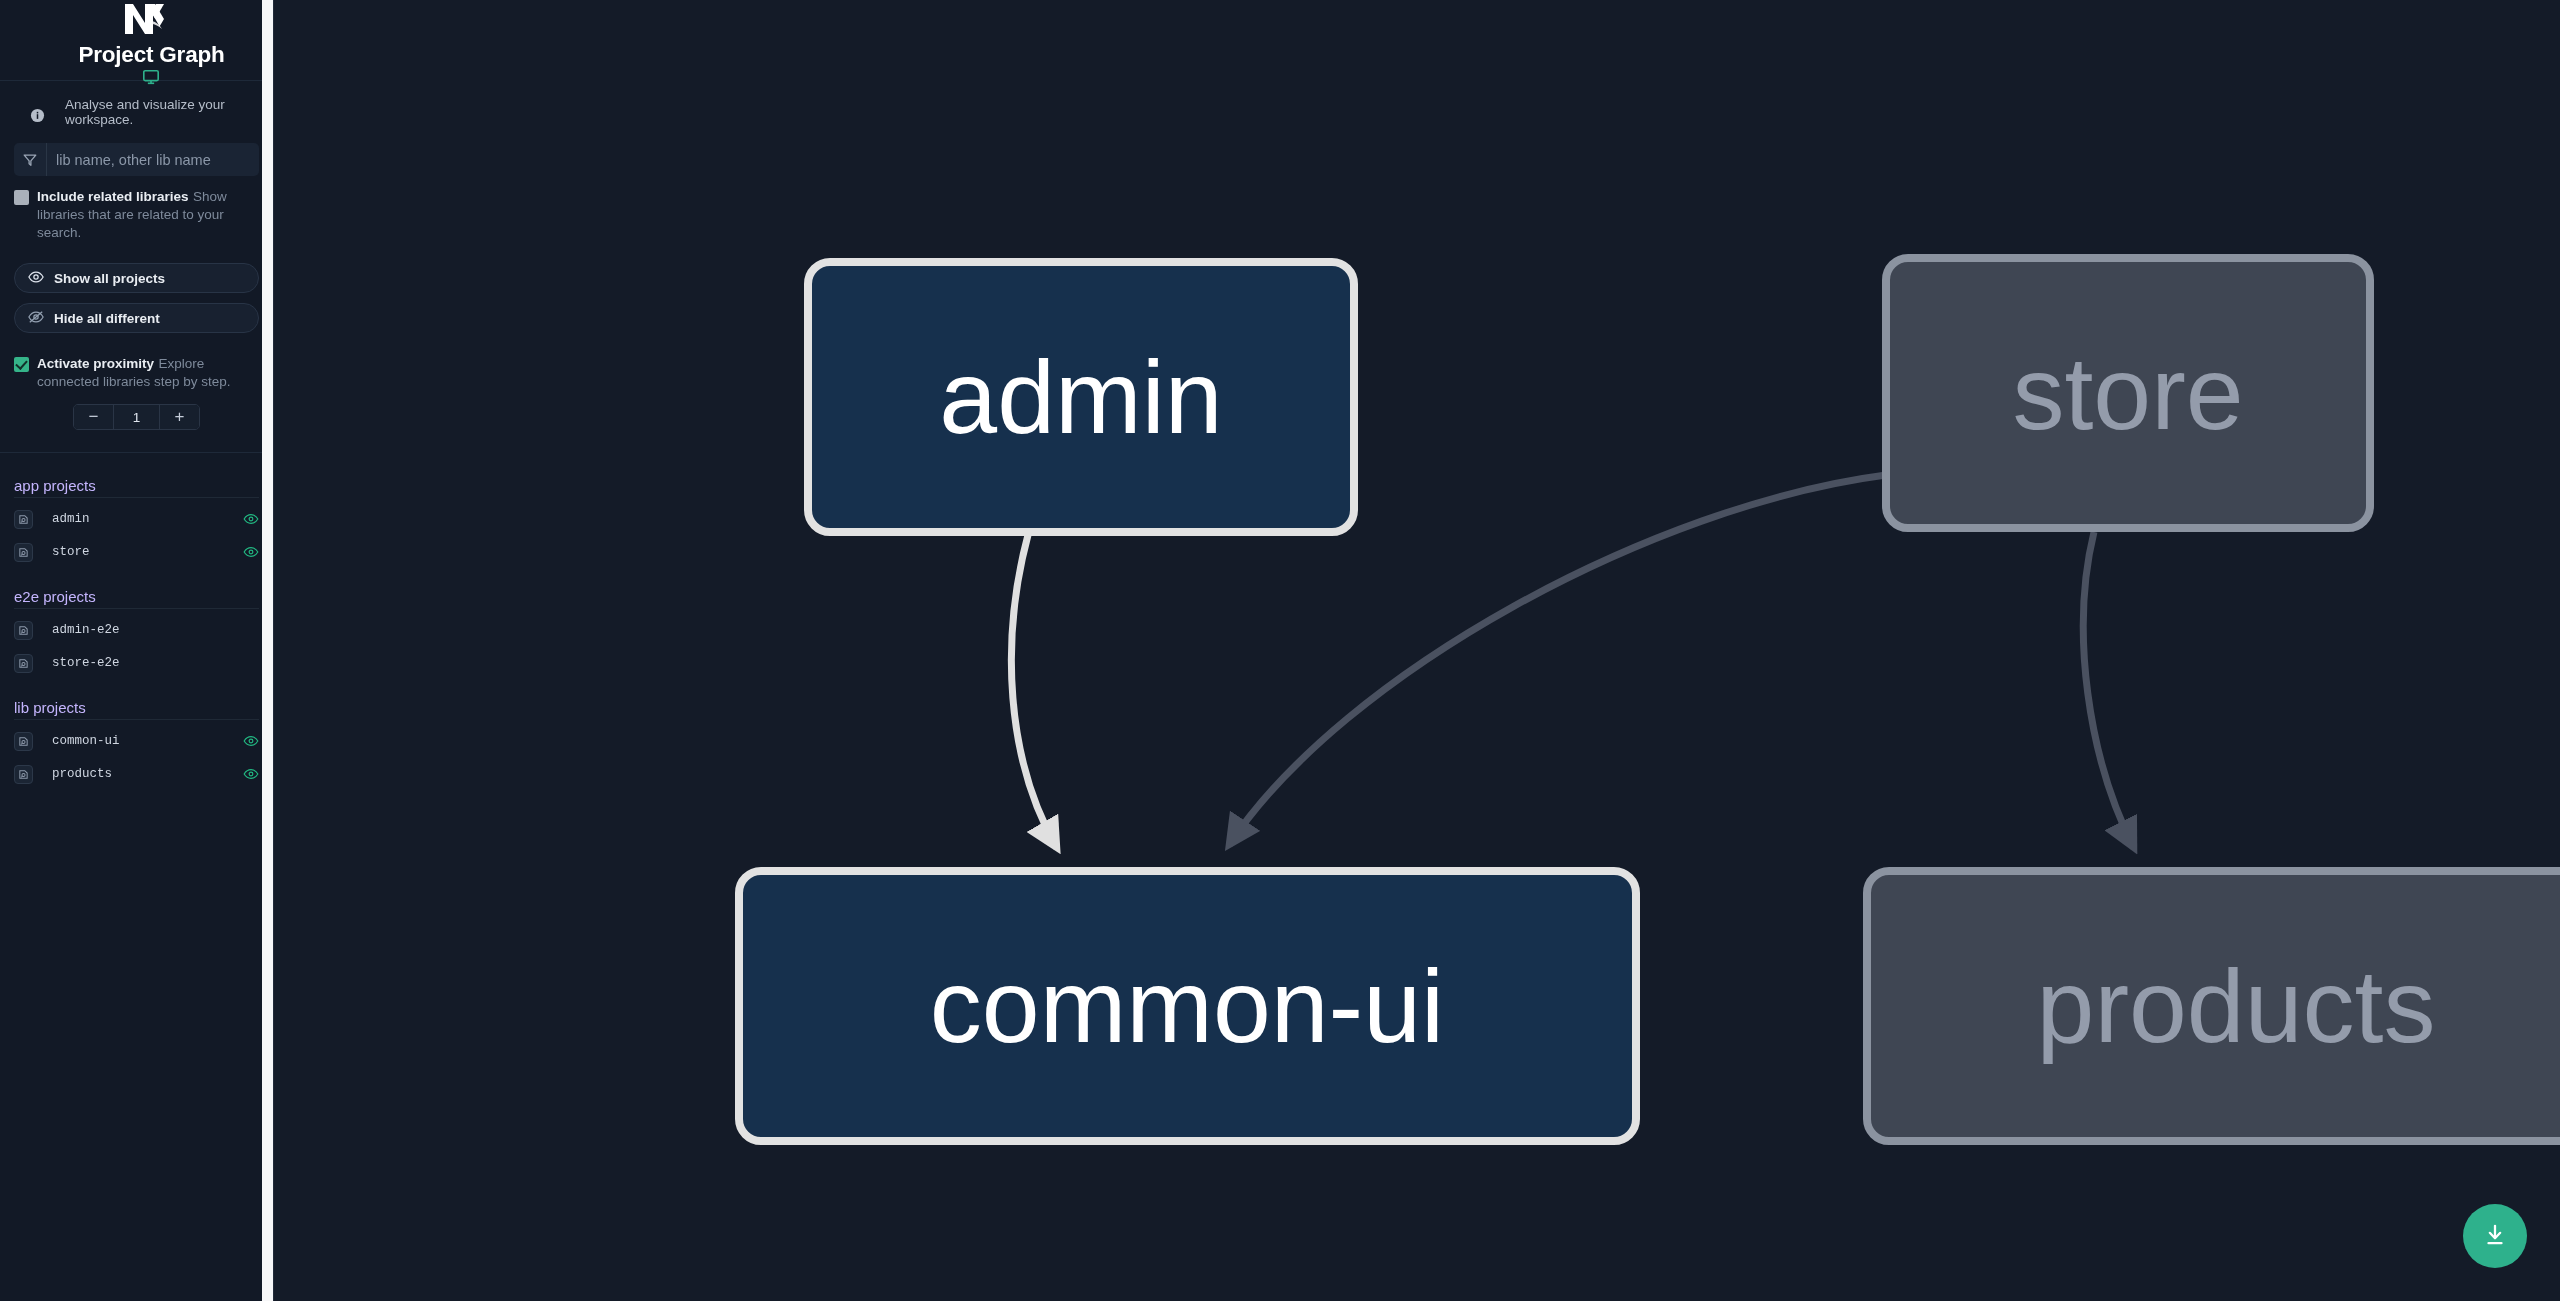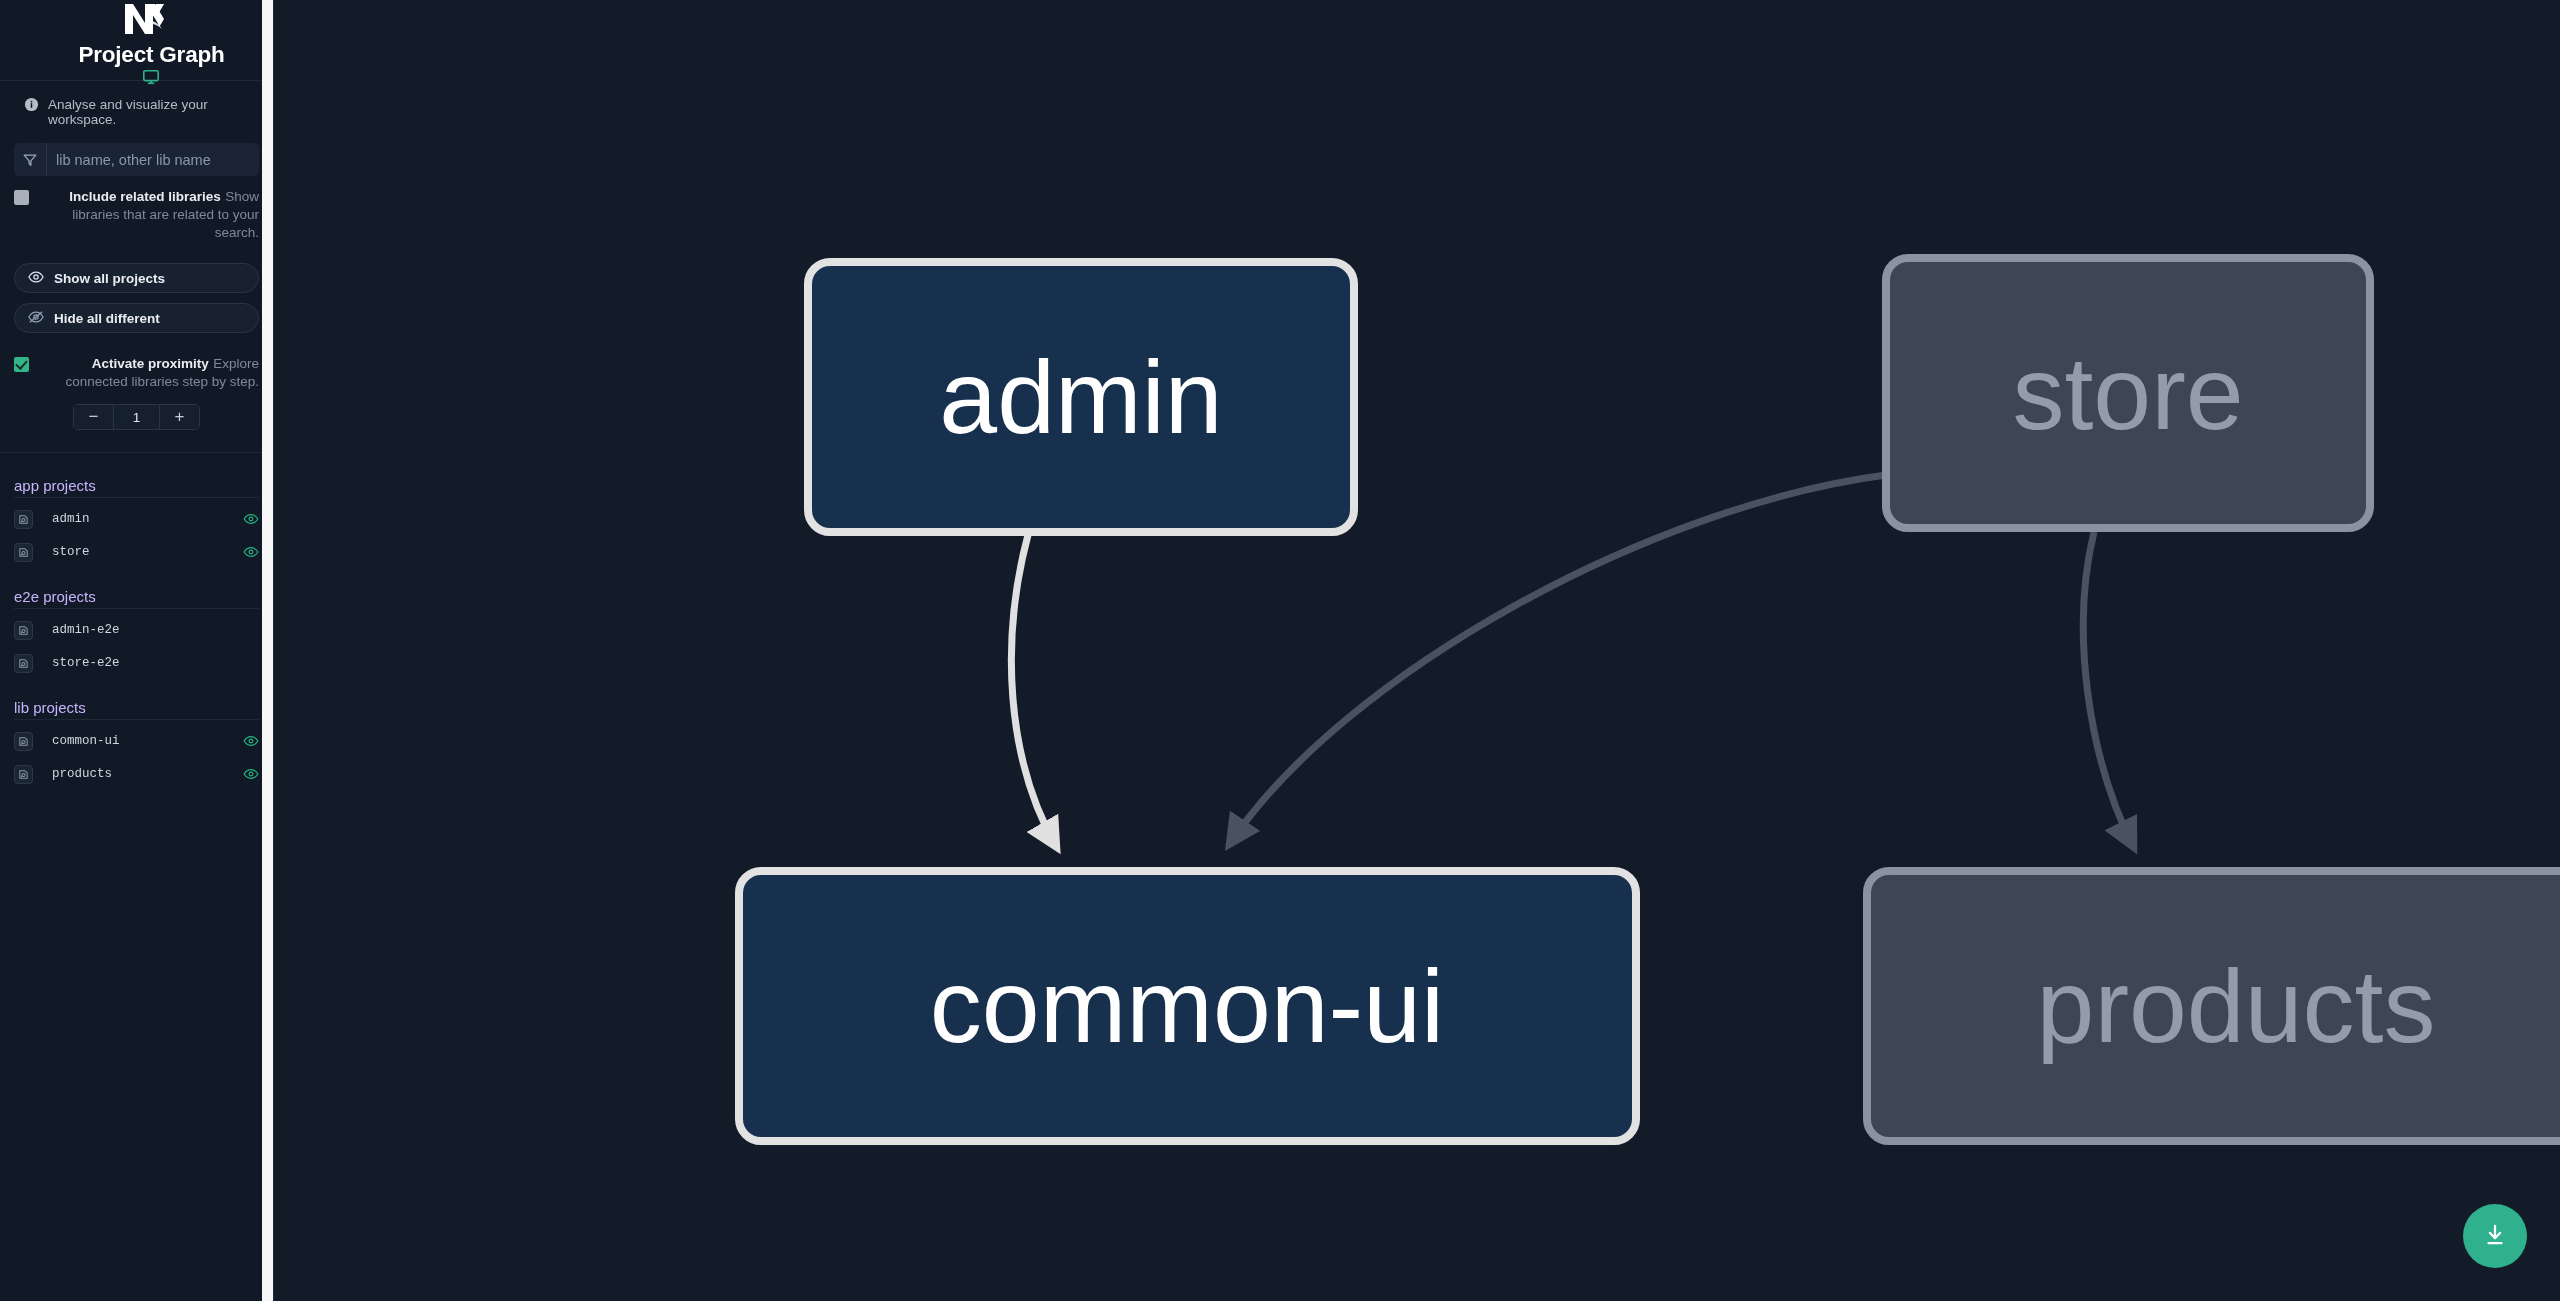--- a/index.html
+++ b/index.html
@@ -38,23 +38,23 @@
   #header-title {
     color: #ffffff;
     font-size: 22.5px; font-weight: bold;
     letter-spacing: -0.2px;
     margin-left: 16px;
   }
   #monitor-icon { margin-left: 14px; display: flex; align-items: center; }
 
   
   #sb-info {
-    display: flex; align-items: flex-start;
-    padding: 16px 14px 10px 24px;
-    gap: 9px;
+    display: flex; align-items: flex-end;
+    padding: 16px 14px 10px 30px;
+    gap: 20px;
   }
   #sb-info .info-txt {
     color: #b5bdc9; font-size: 13.5px;
   }
 
   
   #search-wrap {
     margin: 6px 14px 0 14px;
     height: 33px;
     display: flex; align-items: stretch;
@@ -68,21 +68,21 @@
   }
   #search-input {
     flex: 1; background: transparent; border: 0; outline: none;
     color: #3b82f6; font-size: 14.5px;
     font-family: "Liberation Sans", sans-serif;
     padding: 0 9px;
   }
   #search-input::placeholder { color: #8b97a8; }
 
   
-  .cb-row { display: flex; padding: 11px 14px 0 14px; gap: 14px; text-align: right; }
+  .cb-row { display: flex; padding: 11px 14px 0 14px; gap: 8px; }
   .cb-box {
     width: 15px; height: 15px; flex: 0 0 15px;
     border-radius: 2px; margin-top: 3px;
     position: relative;
   }
   .cb-box.grey { background: #a9b0ba; }
   .cb-box.white { background: #ffffff; }
   .cb-box.green { background: #35b489; }
   .cb-box.green::after {
     content: ""; position: absolute;

